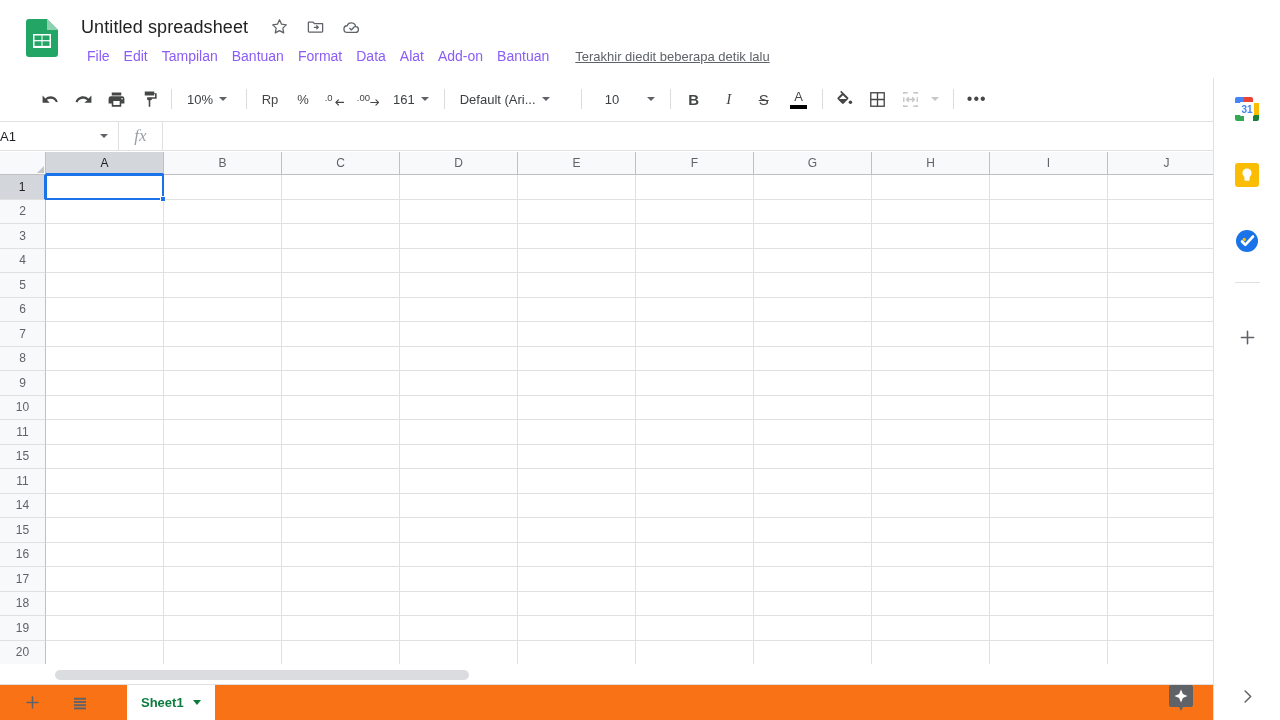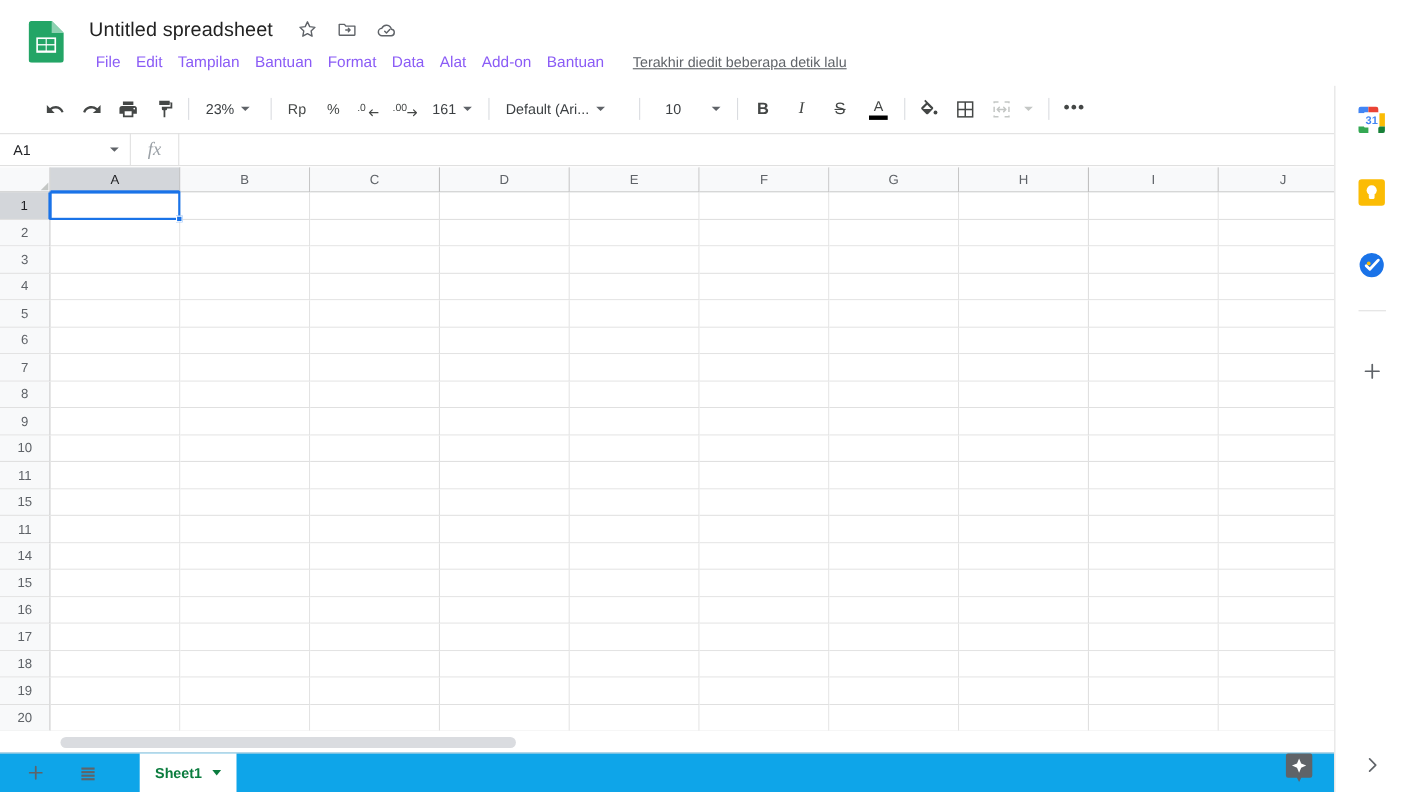--- a/index.html
+++ b/index.html
@@ -55,21 +55,21 @@
   .combo { display:flex; align-items:center; height:28px; border-radius:4px; cursor:pointer; padding:0 2px 0 7px; }
   .combo .lbl { font-size:13px; color:#3c4043; white-space:nowrap; overflow:hidden; }
   .caret { margin-left:6px; margin-right:5px; width:0;height:0;
            border-left:4px solid transparent;border-right:4px solid transparent;border-top:4px solid #5f6368; }
   .collapse-btn { position:absolute; right:0px; top:78px; width:40px; height:42px;
                   display:flex; align-items:center; justify-content:center; cursor:pointer; }
 
   
   .formula-bar { position:absolute; left:0; top:121px; width:1213px; height:30px;
                  display:flex; align-items:center; border-top:1px solid #e0e0e0; border-bottom:1px solid #e0e0e0; background:#fff; }
-  .namebox { width:118px; height:29px; display:flex; align-items:center; padding-left:12px; }
+  .namebox { width:118px; height:29px; display:flex; align-items:center; padding-left:0; }
   .namebox .nv { font-size:13px; color:#202124; flex:1; }
   .namebox .caret { margin-right:10px; }
   .fx { width:44px; display:flex; align-items:center; justify-content:center;
         font-family:"Liberation Serif", serif; font-style:italic; font-size:17px; color:#9aa0a6;
         border-left:1px solid #e0e0e0; height:30px; }
   .fbar-input { flex:1; height:30px; border-left:1px solid #e0e0e0; }
 
   
   .grid-wrap { position:absolute; left:0; top:152px; width:1213px; height:512px; overflow:hidden; background:#fff; }
   .corner { position:absolute; left:0; top:0; width:46px; height:23px;
@@ -93,21 +93,21 @@
   
   .vsb { position:absolute; right:0px; top:152px; width:16px; height:494px; background:#fff; border-left:1px solid #f1f3f4; }
   .vsb-thumb { position:absolute; left:3px; top:18px; width:10px; height:48px; background:#dadce0; border-radius:6px; }
   .vsb-up, .vsb-dn { position:absolute; left:0; width:16px; height:15px; display:flex; align-items:center; justify-content:center; color:#b0b3b8; }
   .vsb-up { bottom:15px; } .vsb-dn { bottom:0; }
   .hsb { position:absolute; left:46px; top:668px; width:1130px; height:14px; }
   .hsb-thumb { position:absolute; left:9px; top:2px; width:414px; height:10px; background:#dadce0; border-radius:6px; }
   .hsb-arrows { position:absolute; right:16px; top:668px; width:44px; height:14px; display:flex; align-items:center; gap:6px; color:#b0b3b8; }
 
   
-  .bottombar { position:absolute; left:0; top:684px; width:1213px; height:36px; background:#0ea5e9;
+  .bottombar { position:absolute; left:0; top:684px; width:1213px; height:36px; background:#f97316;
                border-top:1px solid #e0e0e0; display:flex; align-items:center; }
   .bb-btn { width:32px; height:32px; display:flex; align-items:center; justify-content:center;
             border-radius:50%; cursor:pointer; color:#5f6368; margin-left:16px; }
   .sheet-tab { height:36px; display:flex; align-items:center; gap:9px; padding:0 14px;
                background:#fff; margin-left:31px; cursor:pointer;
                font-size:13px; color:#0b7c3e; font-weight:bold; }
   .sheet-caret { width:0;height:0;border-left:4px solid transparent;border-right:4px solid transparent;border-top:5px solid #0b7c3e; }
   .explore-btn { position:absolute; right:18px; bottom:5px; width:28px; height:32px; cursor:pointer; }
 
   
@@ -196,21 +196,21 @@
         </svg>
     </div>
     <div class="gap"></div>
     <div class="tb">
       <svg width="19" height="19" viewBox="0 0 24 24" fill="#444746">
           <path d="M18 4V2H6v5h12V5h1v4H9v2.5A1.5 1.5 0 0 0 10.5 13H11v8h2v-8h.5A1.5 1.5 0 0 0 15 11.5V11h6V4z"></path>
         </svg>
     </div>
     <div class="tb-sep"></div>
     <div class="combo" style="min-width:58px">
-      <span class="lbl">23%</span>
+      <span class="lbl">10%</span>
       <span class="caret"></span>
     </div>
     <div class="tb-sep"></div>
     <div class="tb" style="min-width:30px">Rp</div>
     <div class="gap"></div>
     <div class="tb" style="min-width:26px">%</div>
     <div class="gap"></div>
     <div class="tb" style="min-width:28px;font-size:12px">
       <svg width="24" height="16" viewBox="0 0 28 18">
           <text x="2" y="11" font-family="Liberation Sans" font-size="11" fill="#444746">.0</text>

